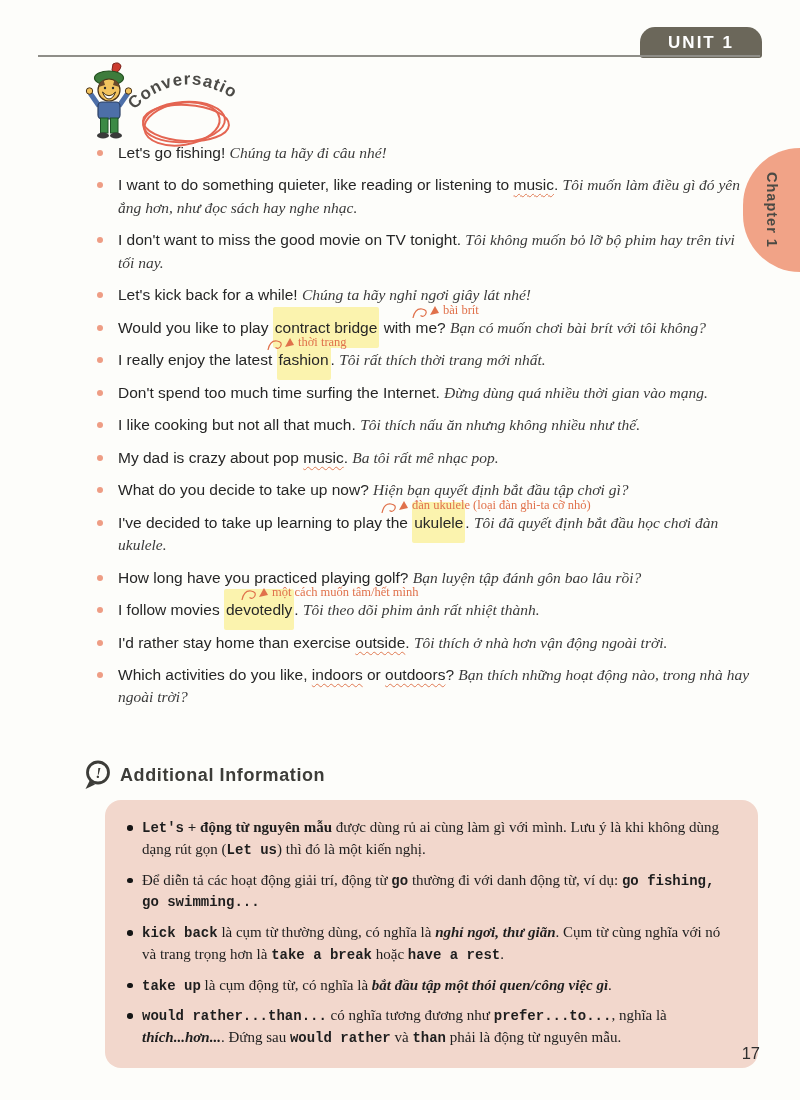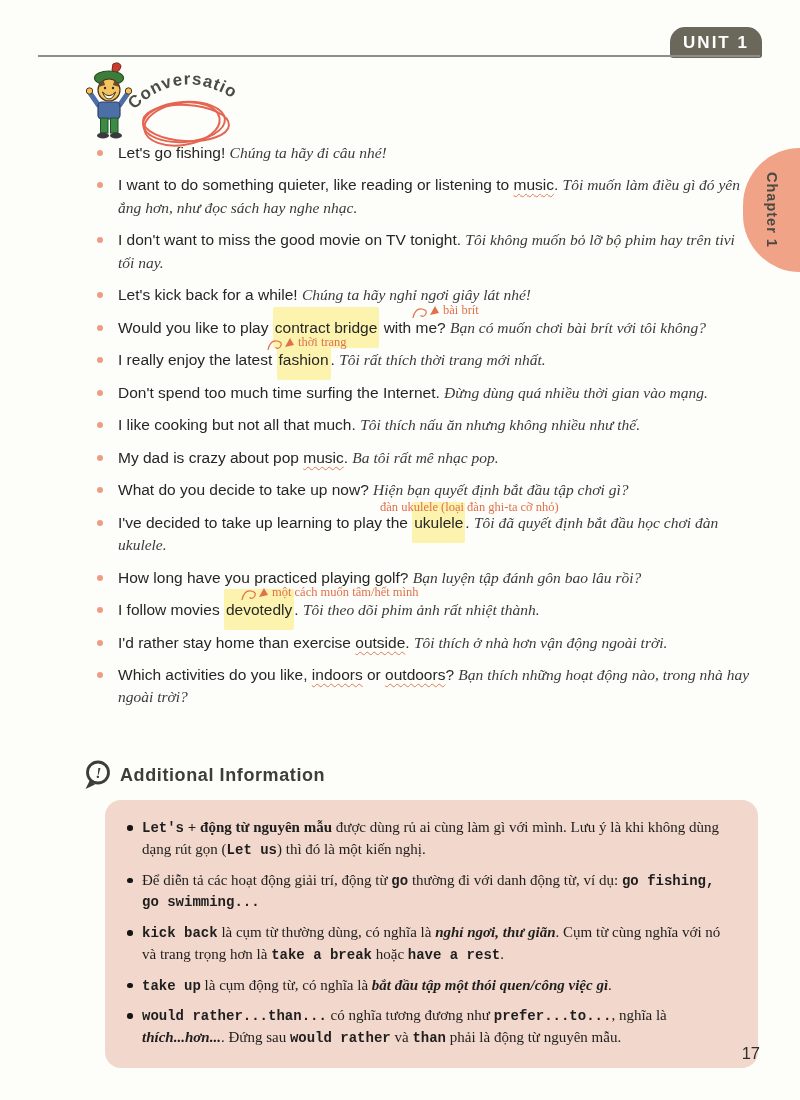--- a/index.html
+++ b/index.html
@@ -1,20 +1,20 @@
 <!DOCTYPE html>
 <html><head>
 <meta charset="utf-8">
 <style>
   html,body{margin:0;padding:0;}
   .page{position:relative;width:800px;height:1100px;background:#fdfdfa;overflow:hidden;
         font-family:"Liberation Sans",sans-serif;}
 
   
-  .unit-tab{position:absolute;top:27px;right:38px;width:92px;height:31px;background:#6b675a;
+  .unit-tab{position:absolute;top:27px;right:38px;width:122px;height:31px;background:#6b675a;
             border-radius:15px 15px 3px 3px;display:flex;align-items:center;justify-content:center;
             color:#fff;font-size:17px;font-weight:700;letter-spacing:2px;}
   .header-rule{position:absolute;top:55px;left:38px;right:40px;height:0;border-top:2.5px solid #8f8e88;}
 
   .badge{position:absolute;top:62px;left:84px;width:250px;height:88px;}
 
   .chapter-tab{position:absolute;top:148px;right:0;width:57px;height:124px;background:#f1a387;
                border-radius:64px 0 0 64px;display:flex;align-items:center;justify-content:center;}
   .chapter-tab span{writing-mode:vertical-rl;font-size:14.5px;font-weight:700;color:#4b4a44;letter-spacing:1px;}
 
@@ -26,21 +26,21 @@
   .vi{font-family:"Liberation Serif",serif;font-style:italic;font-size:15.5px;color:#3a3a3a;}
   .hl{background:#fbf3ae;padding:12px 2px;border-radius:2px;margin-top:16px;}
   .wavy{text-decoration:underline;text-decoration-style:wavy;text-decoration-color:#e07a52;
         text-decoration-thickness:1px;text-underline-offset:3px;}
 
   .annotation{position:absolute;top:-14px;height:16px;display:flex;align-items:flex-end;
               font-family:"Liberation Serif",serif;font-size:12.5px;color:#e0714b;white-space:nowrap;}
   .annotation svg{margin-right:2px;}
   #conv-item-4 .annotation{left:293px;}
   #conv-item-5 .annotation{left:148px;}
-  #conv-item-10 .annotation{left:262px;flex-direction:column;}
+  #conv-item-10 .annotation{left:262px;}
   #conv-item-12 .annotation{left:122px;}
 
   
   .add-title{position:absolute;top:760px;left:84px;display:flex;align-items:center;gap:9px;}
   .add-title .title-text{font-size:18px;font-weight:700;color:#3d3d39;letter-spacing:.6px;}
 
   .info-box{position:absolute;top:800px;left:105px;width:653px;box-sizing:border-box;
             background:#f2d7cc;border-radius:16px;padding:17px 22px 10px 20px;}
   .info-list{list-style:none;margin:0;padding:0;}
   .info-item{position:relative;padding-left:17px;margin-bottom:9px;

